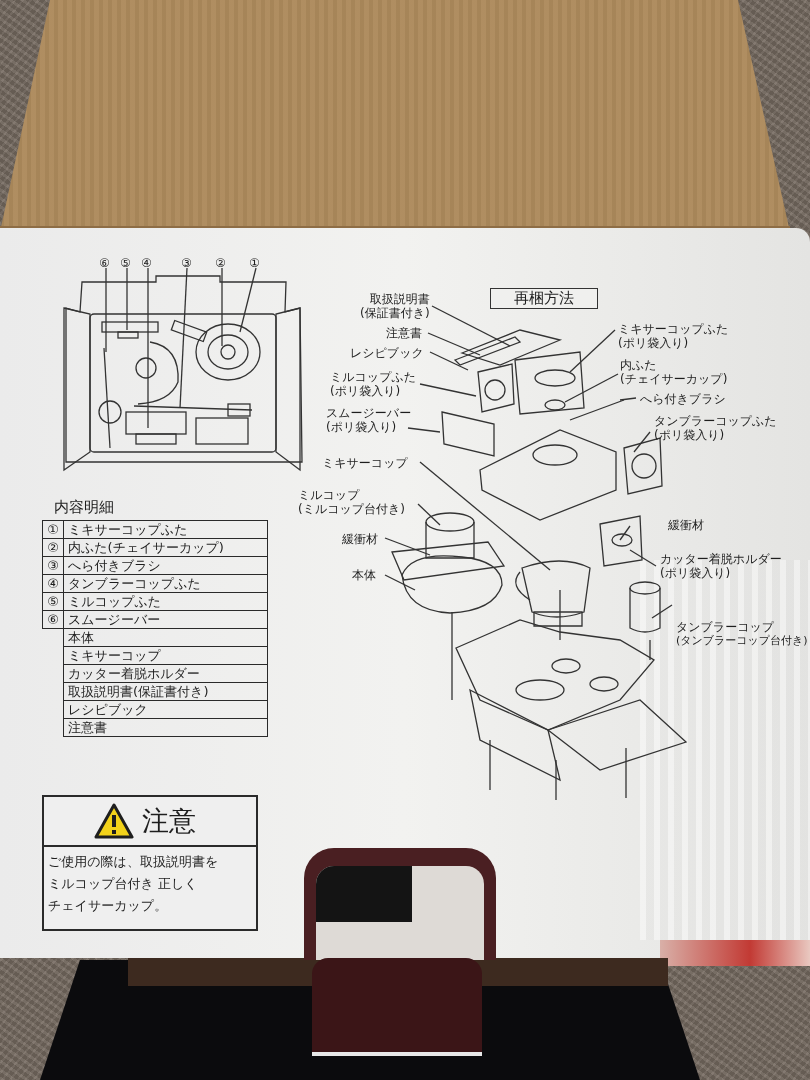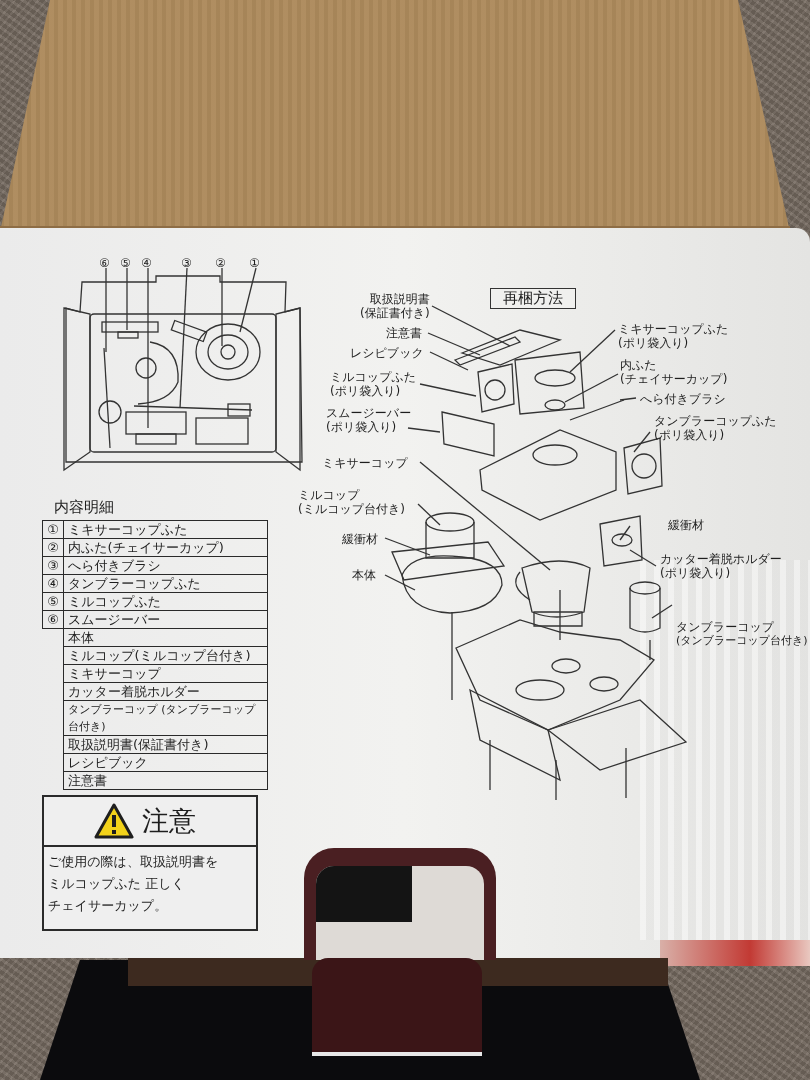--- a/index.html
+++ b/index.html
@@ -53,21 +53,21 @@
   .ctable td.num { width:16px; text-align:center; padding:0 2px; }
   .ctable tr.plain td.num { border:none; }
   .ctable td.small { font-size:11px; }
 
   .caution { position:absolute; left:42px; top:795px; width:212px; height:132px; border:2px solid #2a2a2a; background:#efefef; }
   .caution-head { height:48px; border-bottom:2px solid #2a2a2a; display:flex; align-items:center; padding-left:50px; gap:8px; }
   .caution-head .label { font-size:27px; color:#1e1e1e; }
   .tri { width:40px; height:36px; }
   .caution-body { font-size:13px; line-height:22px; padding:4px 0 0 4px; color:#1e1e1e; }
 
-  .title-box { position:absolute; left:490px; top:288px; border:1.5px solid #333; padding:0 12px; font-size:15px; color:#1e1e1e; background:#f0f0ee; }
+  .title-box { position:absolute; left:490px; top:288px; border:1.5px solid #333; padding:0 23px; font-size:15px; color:#1e1e1e; background:#f0f0ee; }
   .lbl { font-size:12px; line-height:14px; }
   svg.diag { position:absolute; left:0; top:0; }
 </style>
 </head>
 <body>
 
 <div class="carpet"></div>
 <div class="flap"></div>
 <div class="flap-edge"></div>
 <div class="panel"></div>
@@ -214,33 +214,25 @@
   <tr>
         <td class="num">⑥</td>
         <td>スムージーバー</td>
       </tr>
   <tr class="plain">
         <td class="num"></td>
         <td>本体</td>
       </tr>
   <tr class="plain">
         <td class="num"></td>
-        <td>ミルコップ(ミルコップ台付き)</td>
-      </tr>
-  <tr class="plain">
-        <td class="num"></td>
         <td>ミキサーコップ</td>
       </tr>
   <tr class="plain">
         <td class="num"></td>
         <td>カッター着脱ホルダー</td>
-      </tr>
-  <tr class="plain">
-        <td class="num"></td>
-        <td class="small">タンブラーコップ (タンブラーコップ台付き)</td>
       </tr>
   <tr class="plain">
         <td class="num"></td>
         <td>取扱説明書(保証書付き)</td>
       </tr>
   <tr class="plain">
         <td class="num"></td>
         <td>レシピブック</td>
       </tr>
   <tr class="plain">
@@ -254,21 +246,21 @@
   <div class="caution-head">
     <svg class="tri" viewBox="0 0 40 36">
       <polygon points="20,2 38,34 2,34" fill="#f2d21a" stroke="#1e1e1e" stroke-width="3" stroke-linejoin="round"></polygon>
       <rect x="18" y="12" width="4" height="12" fill="#1e1e1e"></rect>
       <rect x="18" y="27" width="4" height="4" fill="#1e1e1e"></rect>
     </svg>
     <span class="label">注意</span>
   </div>
   <div class="caution-body">
     <div>ご使用の際は、取扱説明書を</div>
-    <div>ミルコップふた 正しく</div>
+    <div>ミルコップ台付き 正しく</div>
     <div>チェイサーカップ。</div>
   </div>
 </div>
 
 <div class="title-box">再梱方法</div>
 
 <div class="t lbl" style="left:360px;top:292px;text-align:right;">
     <div>取扱説明書</div>
     <div>(保証書付き)</div>
   </div>

